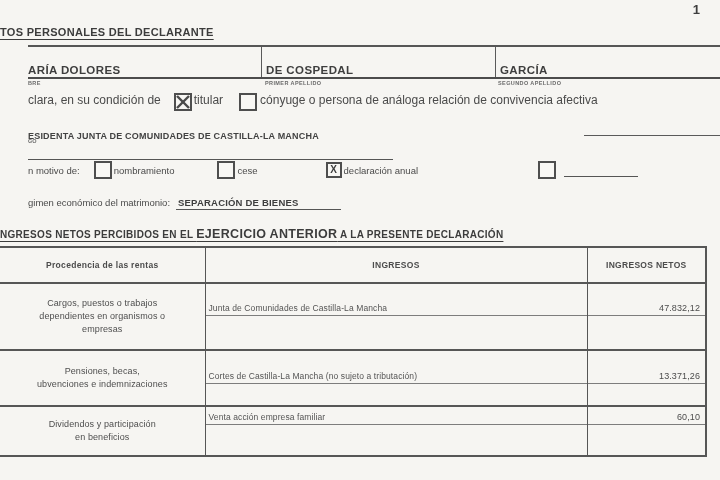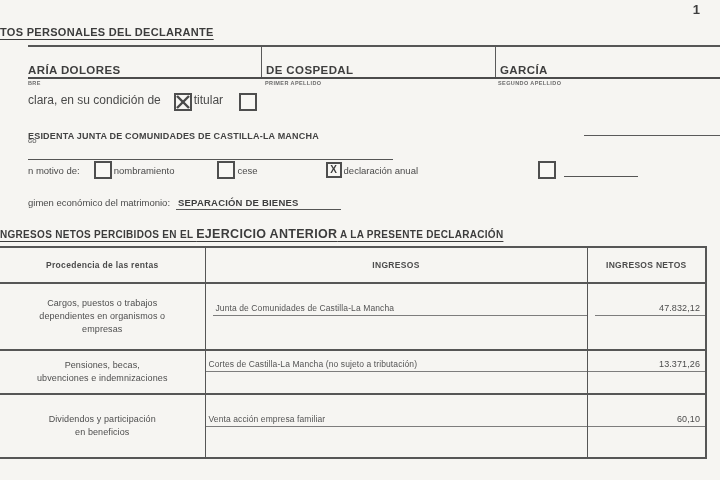--- a/index.html
+++ b/index.html
@@ -71,25 +71,25 @@
   .cat-cell{
     vertical-align:middle !important;text-align:center;
     font-size:9px;color:#4e4e4e;line-height:1.45;white-space:pre-line;letter-spacing:.1px;
   }
   .sub{display:flex;align-items:flex-end;box-sizing:border-box;}
   .sub:not(:last-child){border-bottom:1.5px solid #7d7d7d;}
   .sub .txt{font-size:8.5px;color:#545454;padding:0 0 2px 3px;letter-spacing:.1px;}
   .sub.amt{justify-content:flex-end;}
   .sub.amt .txt{padding:0 5px 2px 0;font-size:9px;color:#4c4c4c;}
   
-  .r0 .sub:nth-child(1){height:32px;margin-left:7px;} .r0 .sub:nth-child(2){height:33px;}
+  .r0 .sub:nth-child(1){height:32px;} .r0 .sub:nth-child(2){height:33px;}
   .r1 .sub{height:17px;align-items:center;}
-  .r2 .sub:nth-child(1){height:21px;} .r2 .sub:nth-child(2){height:21px;}
+  .r2 .sub:nth-child(1){height:33px;} .r2 .sub:nth-child(2){height:21px;}
   .r3 .sub:nth-child(1){height:19px;} .r3 .sub:nth-child(2){height:18px;}
-  .r4 .sub:nth-child(1){height:32px;} .r4 .sub:nth-child(2){height:30px;}
+  .r4 .sub:nth-child(1){height:18px;} .r4 .sub:nth-child(2){height:30px;}
   .r1 .cat-cell{font-size:9px;}
 </style>
 </head>
 <body>
 
 <div class="page">
 
   <div class="pagenum">1</div>
 
   <div class="sec-title sec1-title">TOS PERSONALES DEL DECLARANTE</div>
@@ -114,20 +114,21 @@
     <div class="cond-row">
       <span>clara, en su condición de</span>
       <span class="cb" style="margin-left:13px;">
         <svg width="14" height="14" viewBox="0 0 14 14">
           <line x1="1" y1="1" x2="13" y2="13" stroke="#4a4a4a" stroke-width="2.4"></line>
           <line x1="13" y1="1" x2="1" y2="13" stroke="#4a4a4a" stroke-width="2.4"></line>
         </svg>
       </span>
       <span style="margin-left:2px;">titular</span>
       <span class="cb" style="margin-left:16px;"></span>
+      <span style="margin-left:3px;">cónyuge o persona de análoga relación de convivencia afectiva</span>
     </div>
 
     <div class="position-row">
       <span class="position-val">ESIDENTA JUNTA DE COMUNIDADES DE CASTILLA-LA MANCHA</span>
       <span class="pos-caption">GO</span>
     </div>
     <div class="rule-right"></div>
 
     <div class="motive-row">
       <span>n motivo de:</span>

